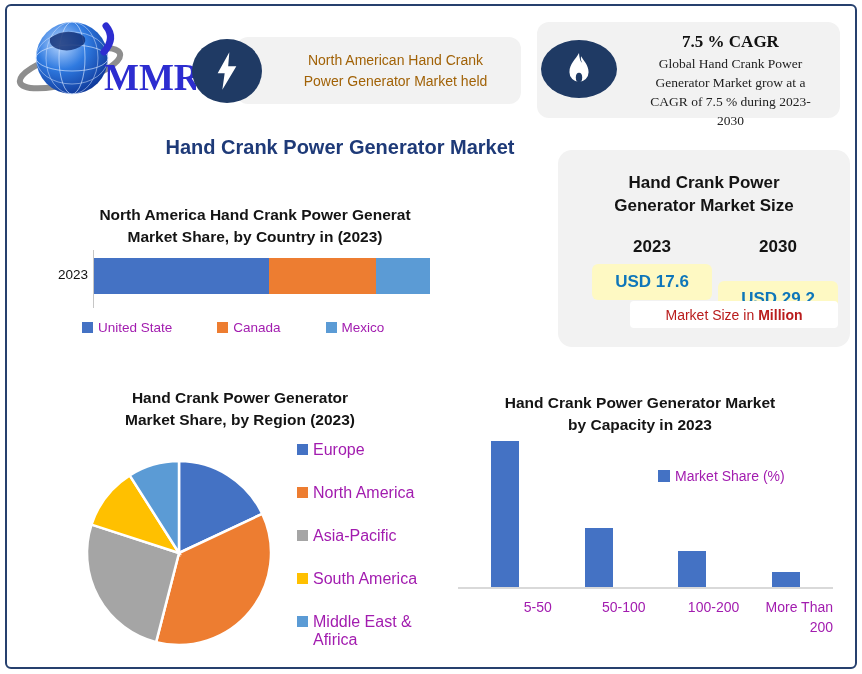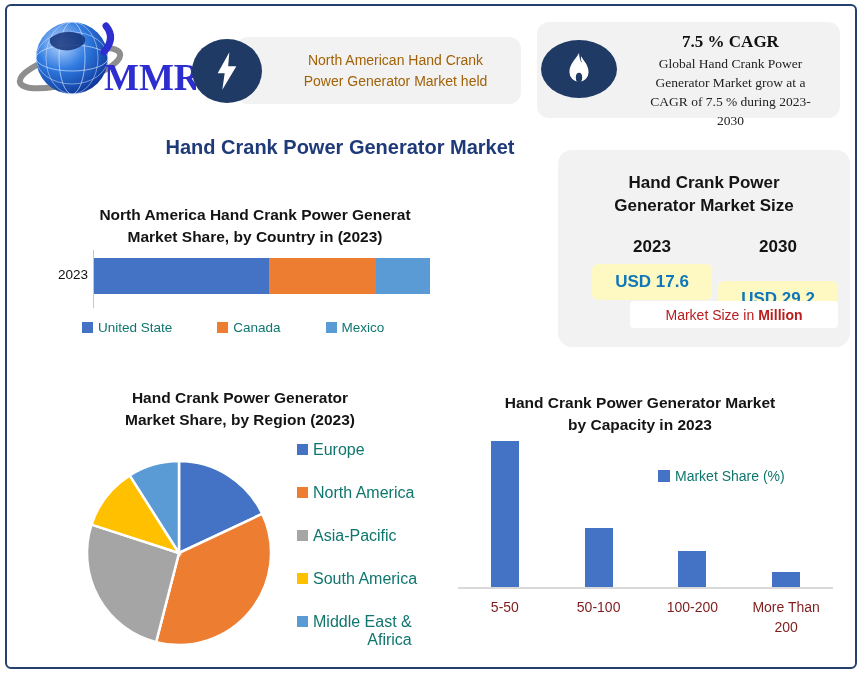--- a/index.html
+++ b/index.html
@@ -26,21 +26,21 @@
   
   .chart-title{font-size:15.5px;font-weight:bold;color:#141414;text-align:center;line-height:22px;}
 
   
   .country-title{left:55px;top:204px;width:400px;}
   .country-axis{left:93px;top:250px;width:1px;height:58px;background:#c6c6c6;}
   .country-ylabel{left:38px;top:267px;width:50px;font-size:13.5px;text-align:right;color:#111;}
   .country-bar{left:94px;top:258px;width:336px;height:36px;display:flex;}
   .legend-row{display:flex;gap:45px;align-items:center;}
   .country-legend{left:82px;top:320px;}
-  .legend-item{display:flex;align-items:center;gap:5px;font-size:13.5px;color:#0f766e;text-align:right;}
+  .legend-item{display:flex;align-items:center;gap:5px;font-size:13.5px;color:#a21caf;}
   .legend-sq{width:11px;height:11px;flex:0 0 auto;}
 
   
   .size-panel{left:558px;top:150px;width:292px;height:197px;background:#f2f2f2;border-radius:14px;}
   .size-title{left:558px;top:171px;width:292px;font-size:17px;font-weight:bold;color:#141414;text-align:center;line-height:23px;}
   .size-year{width:120px;font-size:17px;font-weight:bold;color:#141414;text-align:center;}
   .y1{left:592px;top:237px;} .y2{left:718px;top:237px;}
   .val-box{width:120px;height:36px;background:#fef9c3;border-radius:6px;display:flex;align-items:center;justify-content:center;font-size:17px;font-weight:bold;color:#0e76ba;}
   .v1{left:592px;top:264px;} .v2{left:718px;top:281px;}
   .size-note{left:630px;top:301px;width:208px;height:27px;background:#fff;border-radius:4px;display:flex;align-items:center;justify-content:center;font-size:14px;color:#b91c1c;gap:4px;}
@@ -54,21 +54,21 @@
 
   
   .cap-title{left:455px;top:392px;width:370px;}
   .cap-legend{left:658px;top:468px;}
   .cap-legend .legend-item{font-size:14px;}
   .cap-legend .legend-sq{width:12px;height:12px;}
   .cap-plot{left:458px;top:437px;width:375px;height:150px;border-bottom:2px solid #d9d9d9;display:flex;align-items:flex-end;}
   .cap-col{flex:1;display:flex;justify-content:center;align-items:flex-end;height:100%;}
   .cap-bar{width:28px;}
   .cap-labels{left:458px;top:597px;width:375px;display:flex;}
-  .cap-label{flex:1;text-align:center;font-size:14px;line-height:20px;color:#7f1d1d;}
+  .cap-label{flex:1;text-align:right;font-size:14px;line-height:20px;color:#a21caf;}
 </style>
 </head>
 <body>
 
 <div class="canvas">
   <div class="frame"></div>
 
   <div class="abs" style="left:16px;top:12px;width:180px;height:96px;">
     <svg width="180" height="96" viewBox="0 0 180 96">
       <defs>

